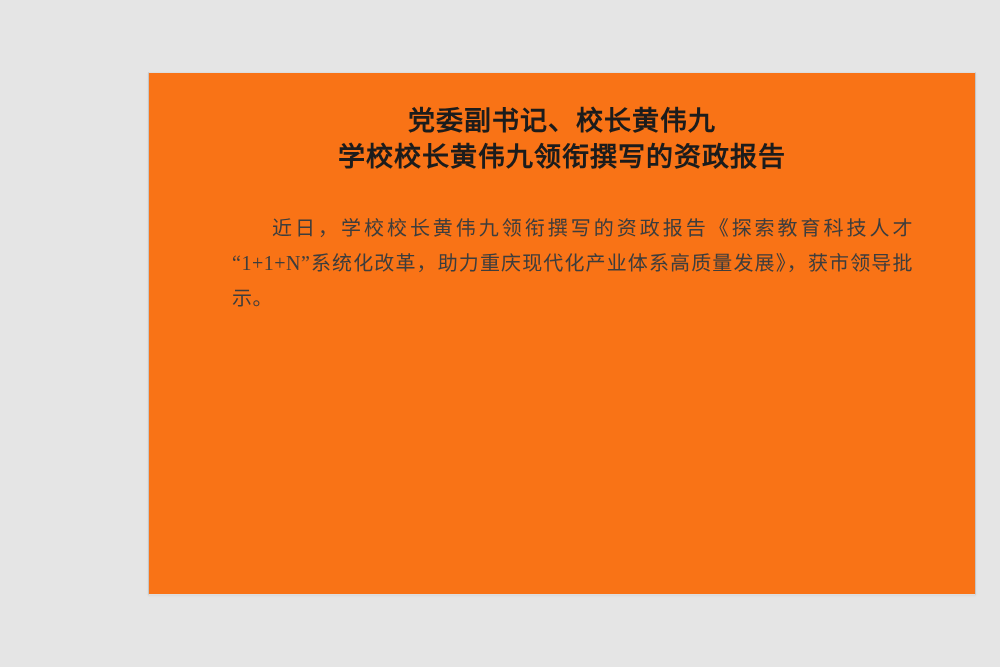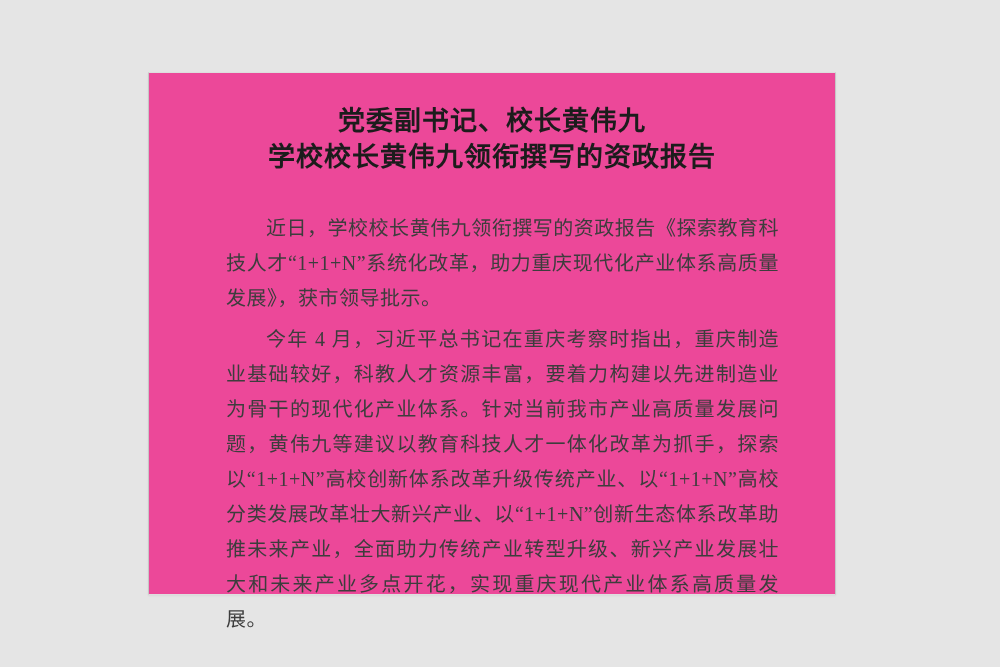--- a/index.html
+++ b/index.html
@@ -11,23 +11,23 @@
     height: 667px;
     background: #e5e5e5;
     font-family: "Liberation Serif", "DejaVu Serif", serif;
     position: relative;
     overflow: hidden;
   }
   .article-card {
     position: absolute;
     left: 148px;
     top: 72px;
-    width: 688px;
+    width: 828px;
     height: 523px;
-    background: #ec4899;
+    background: #f97316;
     border-left: 1px solid #c6c6c6;
     border-right: 1px solid #c6c6c6;
     border-top: 1px solid #dedede;
     border-bottom: 1px solid #dedede;
     box-sizing: border-box;
     box-shadow: 0 1px 2px rgba(0,0,0,0.06);
   }
   .article-title {
     margin: 30px 0 0 0;
     padding: 0 20px;
@@ -45,30 +45,29 @@
     margin-top: 36px;
     padding-left: 71px;
     padding-right: 50px;
     font-size: 20px;
     line-height: 35px;
     color: #3d3d3d;
     text-align: justify;
     letter-spacing: 0.5px;
   }
   .article-body p {
-    margin: 6px;
+    margin: 12px;
     padding: 0;
     text-indent: 2em;
   }
 </style>
 </head>
 <body>
 
 <div class="article-card">
   <h1 class="article-title">
     <span class="title-line">党委副书记、校长黄伟九</span>
     <span class="title-line">学校校长黄伟九领衔撰写的资政报告</span>
   </h1>
   <div class="article-body">
     <p>近日，学校校长黄伟九领衔撰写的资政报告《探索教育科技人才“1+1+N”系统化改革，助力重庆现代化产业体系高质量发展》，获市领导批示。</p>
-    <p>今年 4 月，习近平总书记在重庆考察时指出，重庆制造业基础较好，科教人才资源丰富，要着力构建以先进制造业为骨干的现代化产业体系。针对当前我市产业高质量发展问题，黄伟九等建议以教育科技人才一体化改革为抓手，探索以“1+1+N”高校创新体系改革升级传统产业、以“1+1+N”高校分类发展改革壮大新兴产业、以“1+1+N”创新生态体系改革助推未来产业，全面助力传统产业转型升级、新兴产业发展壮大和未来产业多点开花，实现重庆现代产业体系高质量发展。</p>
   </div>
 </div>
 
 </body></html>

